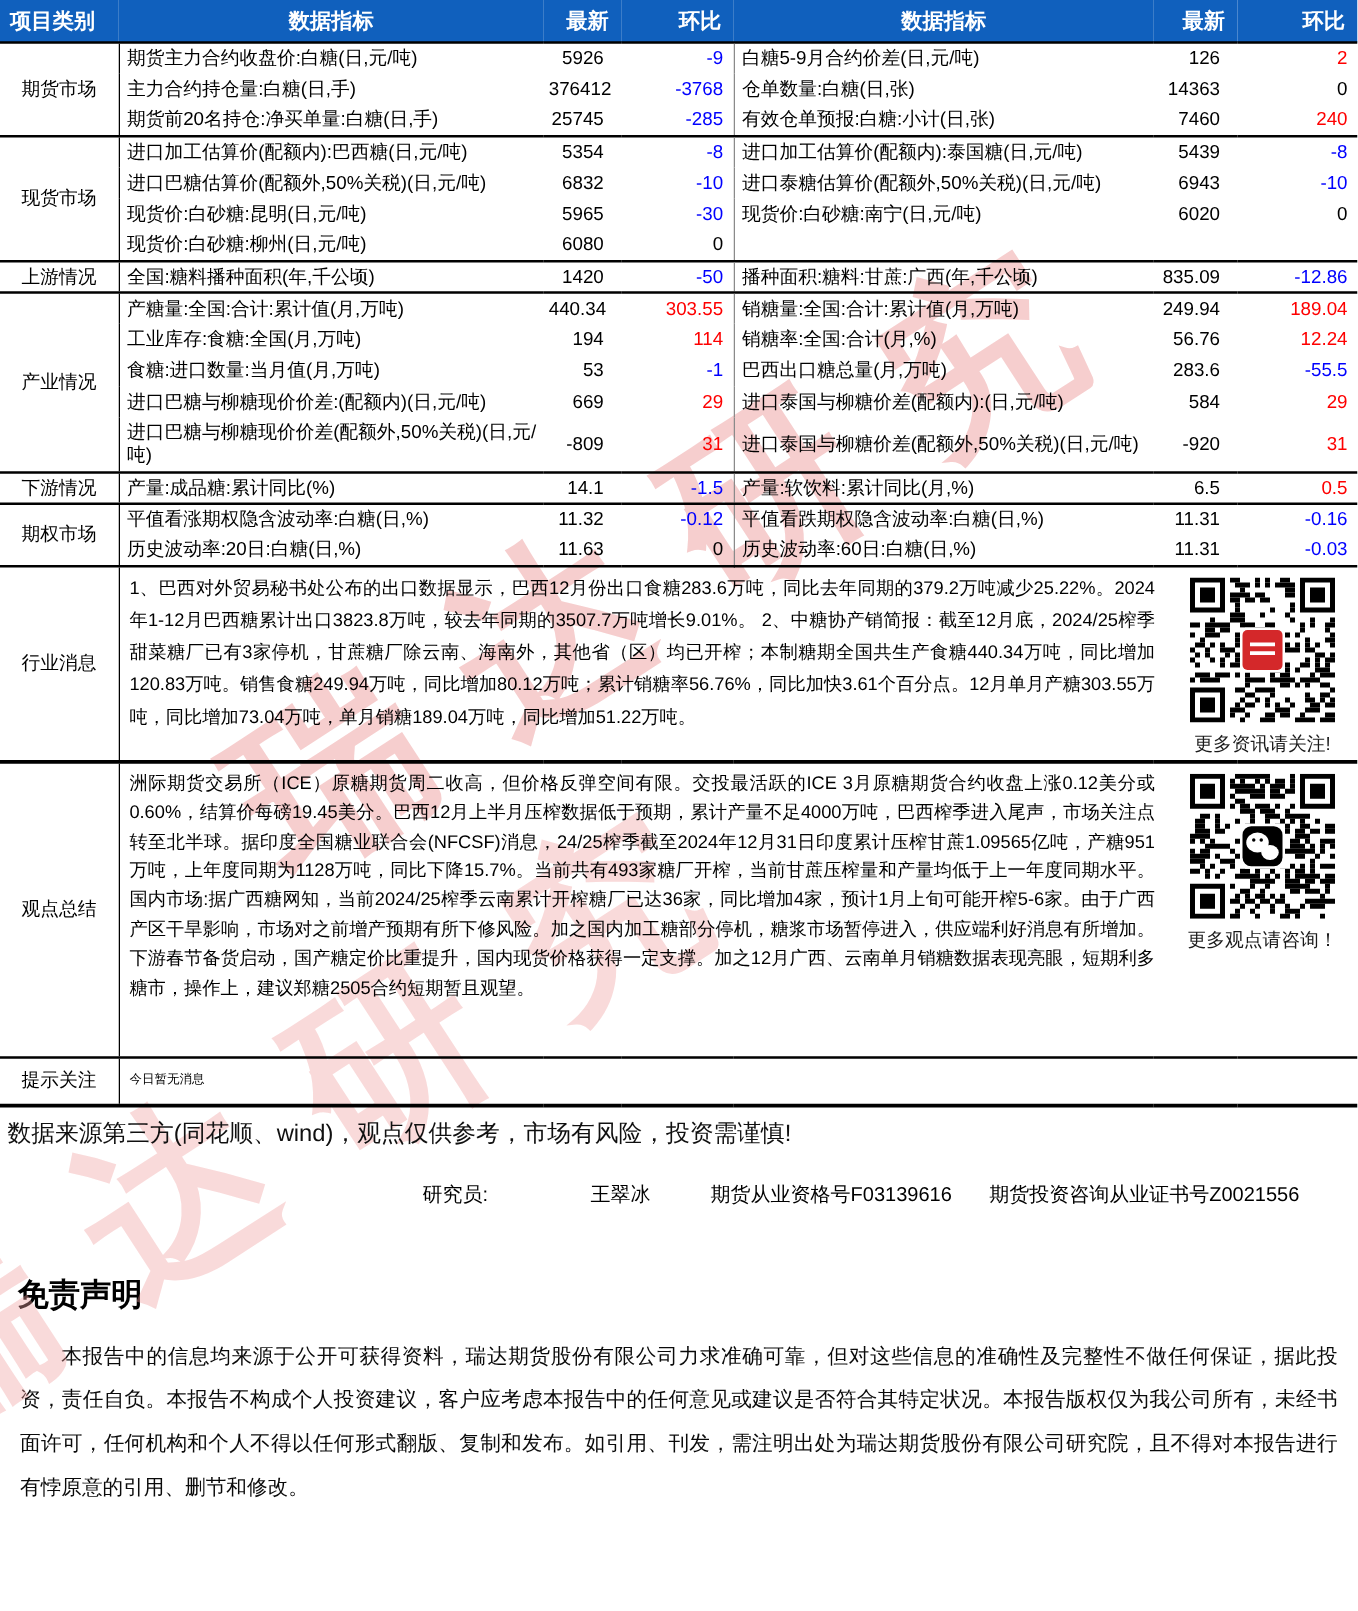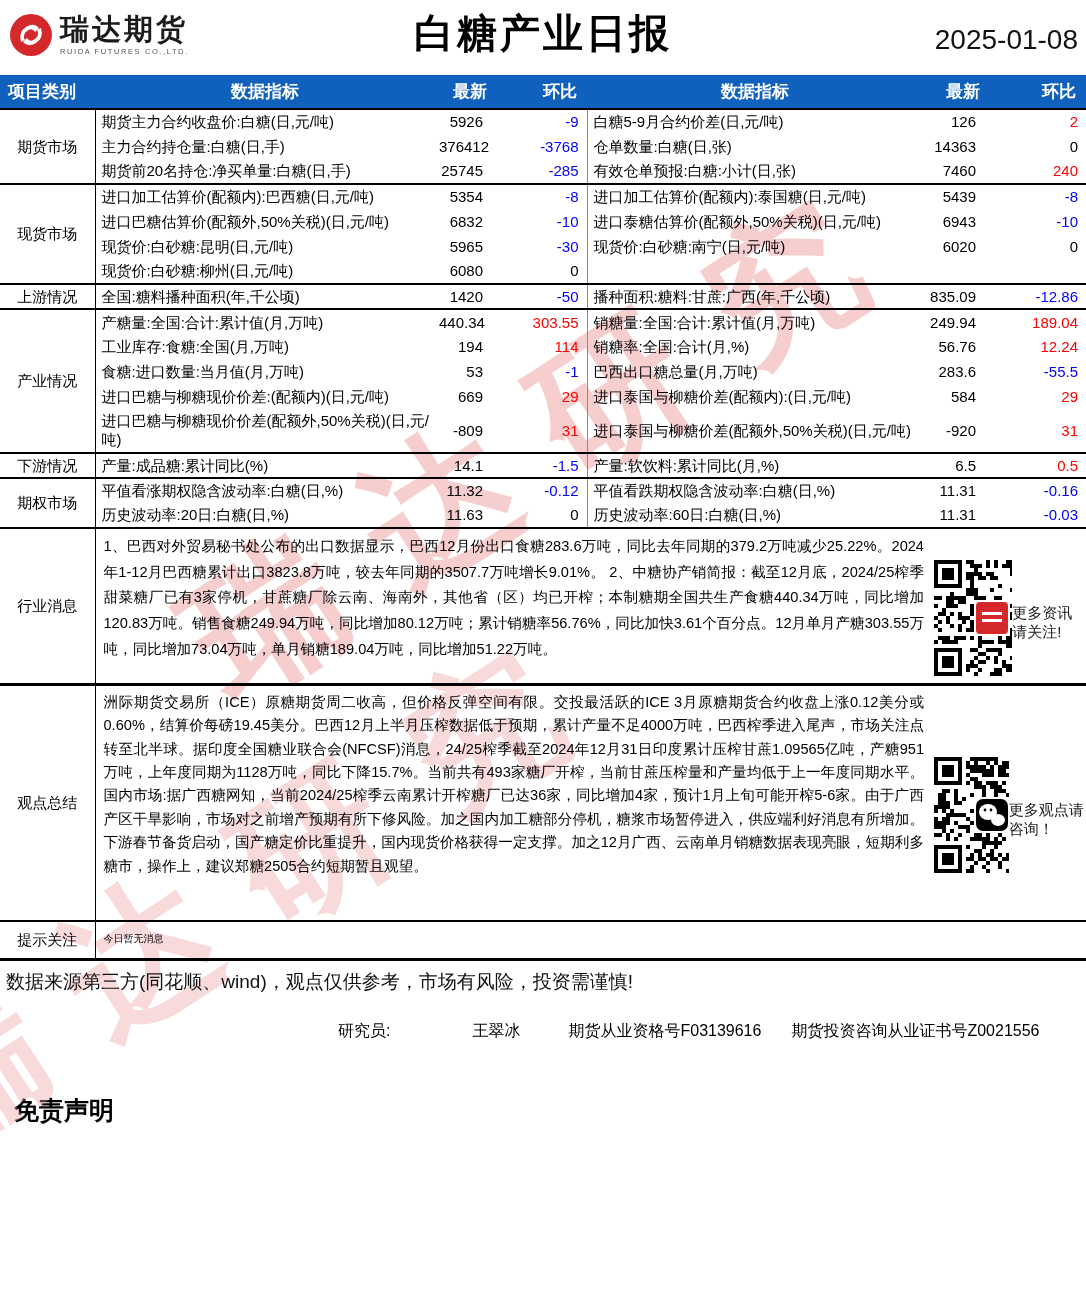--- a/index.html
+++ b/index.html
@@ -36,21 +36,21 @@
   tr{height:25px;}
   tr.sec-start td{border-top:2px solid #000;}
   tr.thick td{border-top:3px solid #000;}
   .c-up{color:var(--up,#FE0000);}
   .c-dn{color:var(--dn,#0000FE);}
   td.bigcell{padding:0;}
   .bigwrap{display:flex;align-items:stretch;}
   .bigtext{flex:1;padding:5px 10px 5px 8px;font-size:14.6px;text-align:justify;}
   .news-t{line-height:25.8px;min-height:144px;}
   .sum-t{line-height:23.4px;min-height:224px;}
-  .qrcol{width:152px;display:flex;align-items:center;padding-top:24px;}
+  .qrcol{width:152px;display:flex;flex-direction:column;align-items:center;padding-top:8px;}
   .qrcap{font-size:15px;margin-top:8px;color:#1a1a1a;}
   tr.notice td{border-bottom:3px solid #000;height:32px;}
   .notice-txt{font-size:10px;padding-left:8px;}
 
   
   .srcnote{position:relative;z-index:2;font-size:19px;margin:8px 0 0 6px;color:#101010;}
   .researcher{position:relative;z-index:2;display:flex;align-items:baseline;margin-top:26px;padding-left:338px;font-size:16px;}
   .researcher .r-label{font-weight:normal;}
   .researcher .r-name{margin-left:82px;}
   .researcher .r-qual{margin-left:48px;}
@@ -59,35 +59,20 @@
   .disc-text{font-size:16.5px;line-height:2.12;text-align:justify;margin:16px 16px 0 16px;text-indent:2em;color:#0a0a0a;}
 </style>
 </head>
 <body>
 
 <div class="page">
 
   <div class="wm wm1">瑞达研究</div>
   <div class="wm wm2">瑞达研究</div>
 
-  <div class="hdr">
-    <div class="logo">
-      <svg width="46" height="46" viewBox="0 0 46 46">
-        <circle cx="23" cy="23" r="21" fill="#D4282A"></circle>
-        <path d="M13 30 Q10 20 18 15 Q26 10 31 16 L27 20 Q24 15 19 19 Q14 23 17 28 Z" fill="#fff"></path>
-        <path d="M33 16 Q36 26 28 31 Q20 36 15 30 L19 26 Q22 31 27 27 Q32 23 29 18 Z" fill="#fff"></path>
-      </svg>
-      <div class="logo-txt">
-        <div class="logo-cn">瑞达期货</div>
-        <div class="logo-en">RUIDA FUTURES CO.,LTD.</div>
-      </div>
-    </div>
-    <div class="title">白糖产业日报</div>
-    <div class="date">2025-01-08</div>
-  </div>
 
   <table>
     <colgroup>
       <col style="width:95px">
         <col style="width:340px">
         <col style="width:62px">
         <col style="width:90px">
       <col style="width:336px">
         <col style="width:67px">
         <col style="width:96px">
@@ -881,14 +866,15 @@
   <div class="srcnote">数据来源第三方(同花顺、wind)，观点仅供参考，市场有风险，投资需谨慎!</div>
 
   <div class="researcher">
     <span class="r-label">研究员:</span>
     <span class="r-name">王翠冰</span>
     <span class="r-qual">期货从业资格号F03139616</span>
     <span class="r-adv">期货投资咨询从业证书号Z0021556</span>
   </div>
 
   <div class="disc-title">免责声明</div>
+  <div class="disc-text">本报告中的信息均来源于公开可获得资料，瑞达期货股份有限公司力求准确可靠，但对这些信息的准确性及完整性不做任何保证，据此投资，责任自负。本报告不构成个人投资建议，客户应考虑本报告中的任何意见或建议是否符合其特定状况。本报告版权仅为我公司所有，未经书面许可，任何机构和个人不得以任何形式翻版、复制和发布。如引用、刊发，需注明出处为瑞达期货股份有限公司研究院，且不得对本报告进行有悖原意的引用、删节和修改。</div>
 
 </div>
 
 </body></html>

